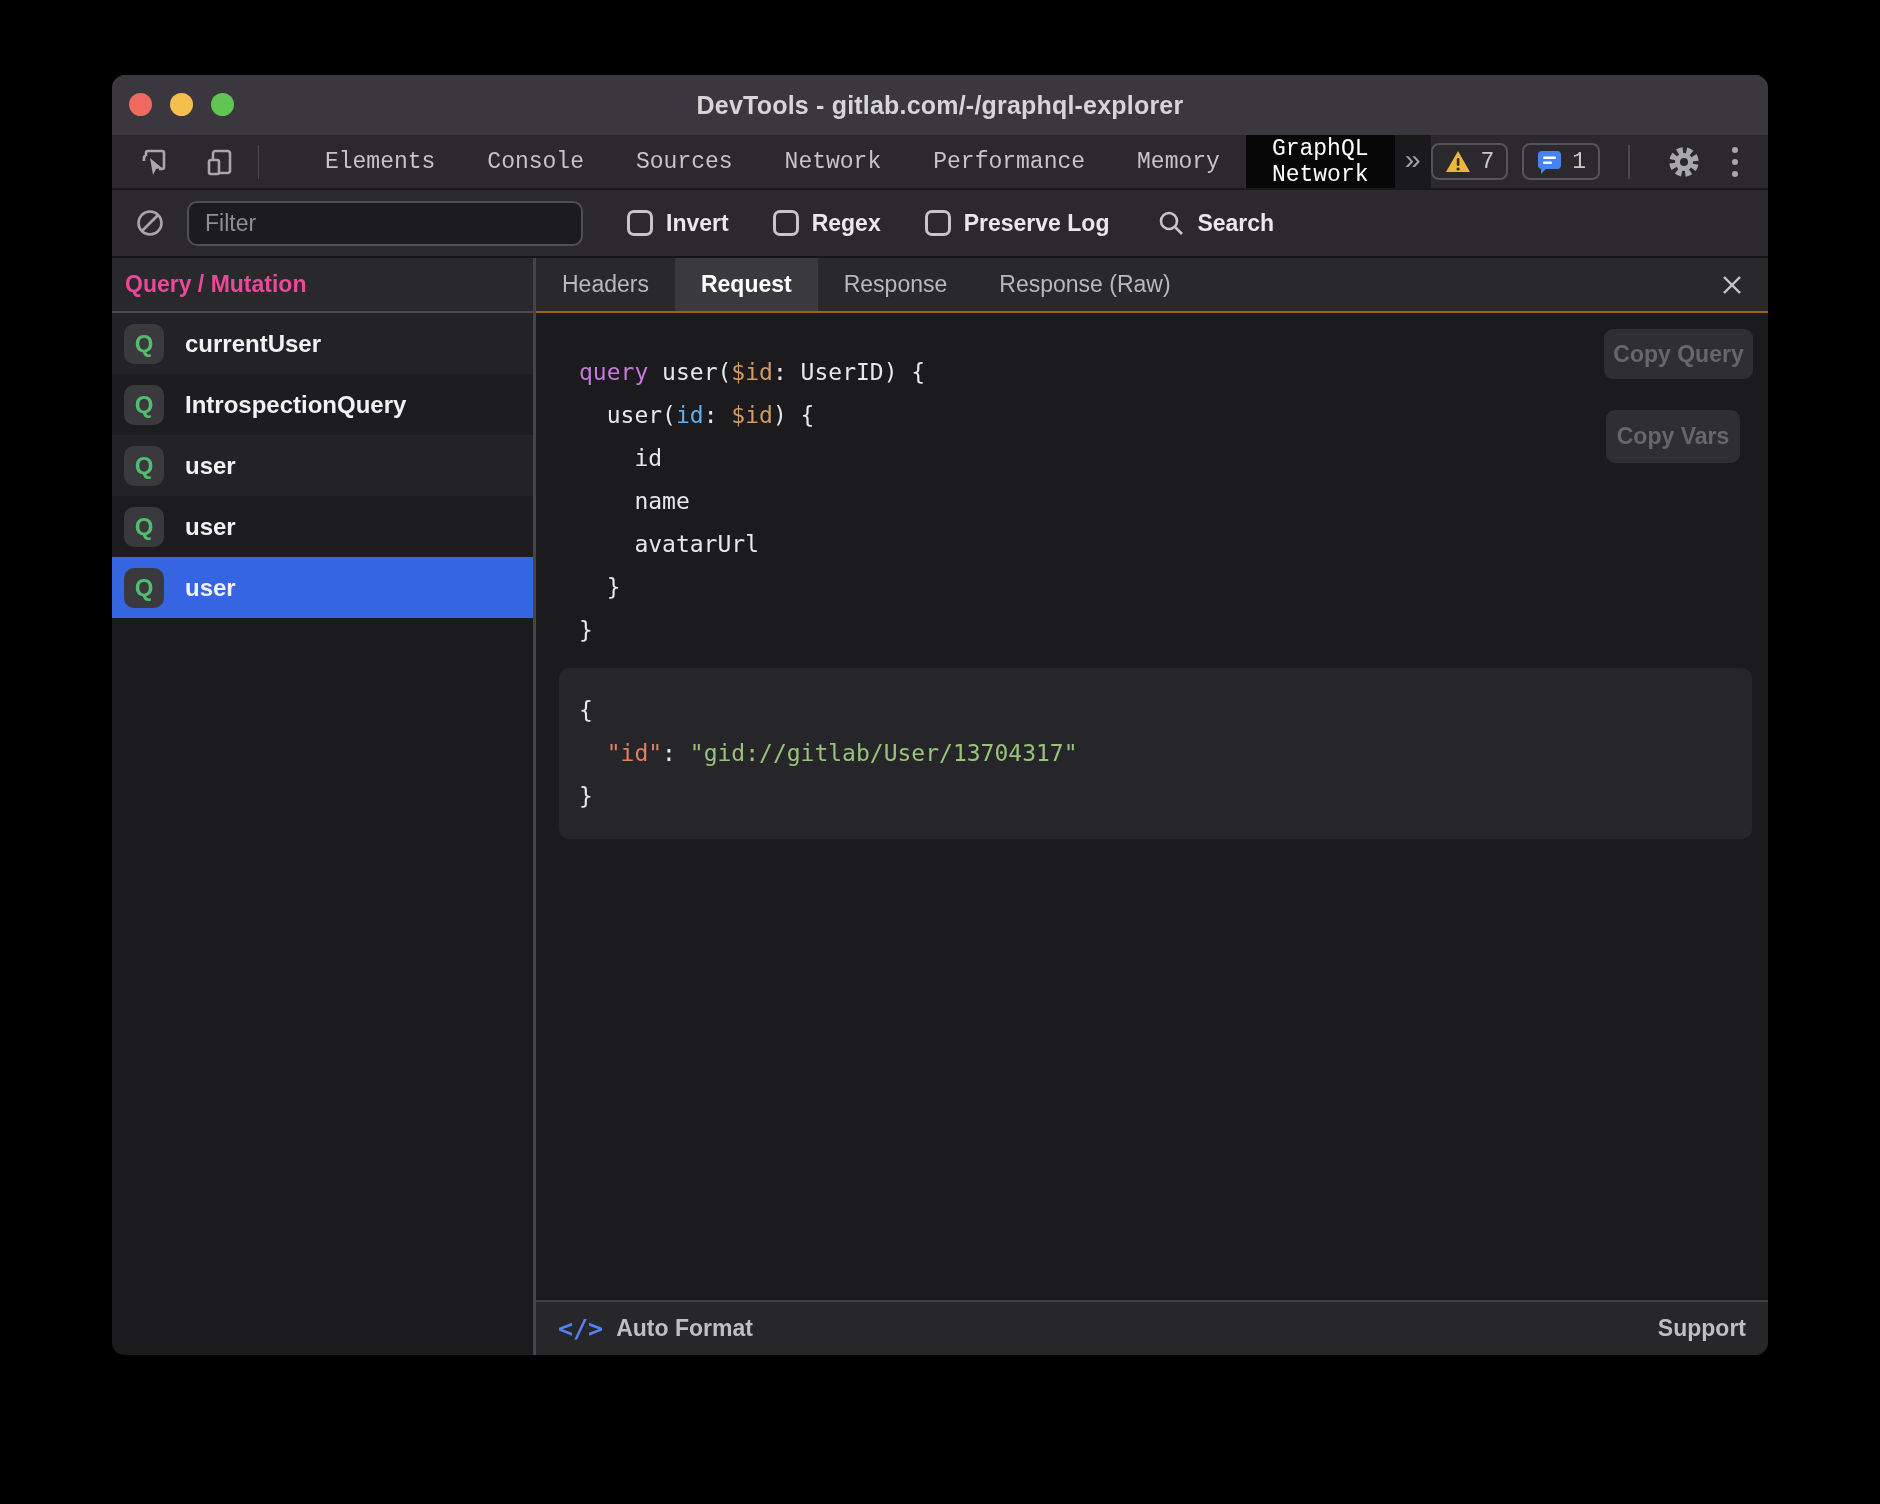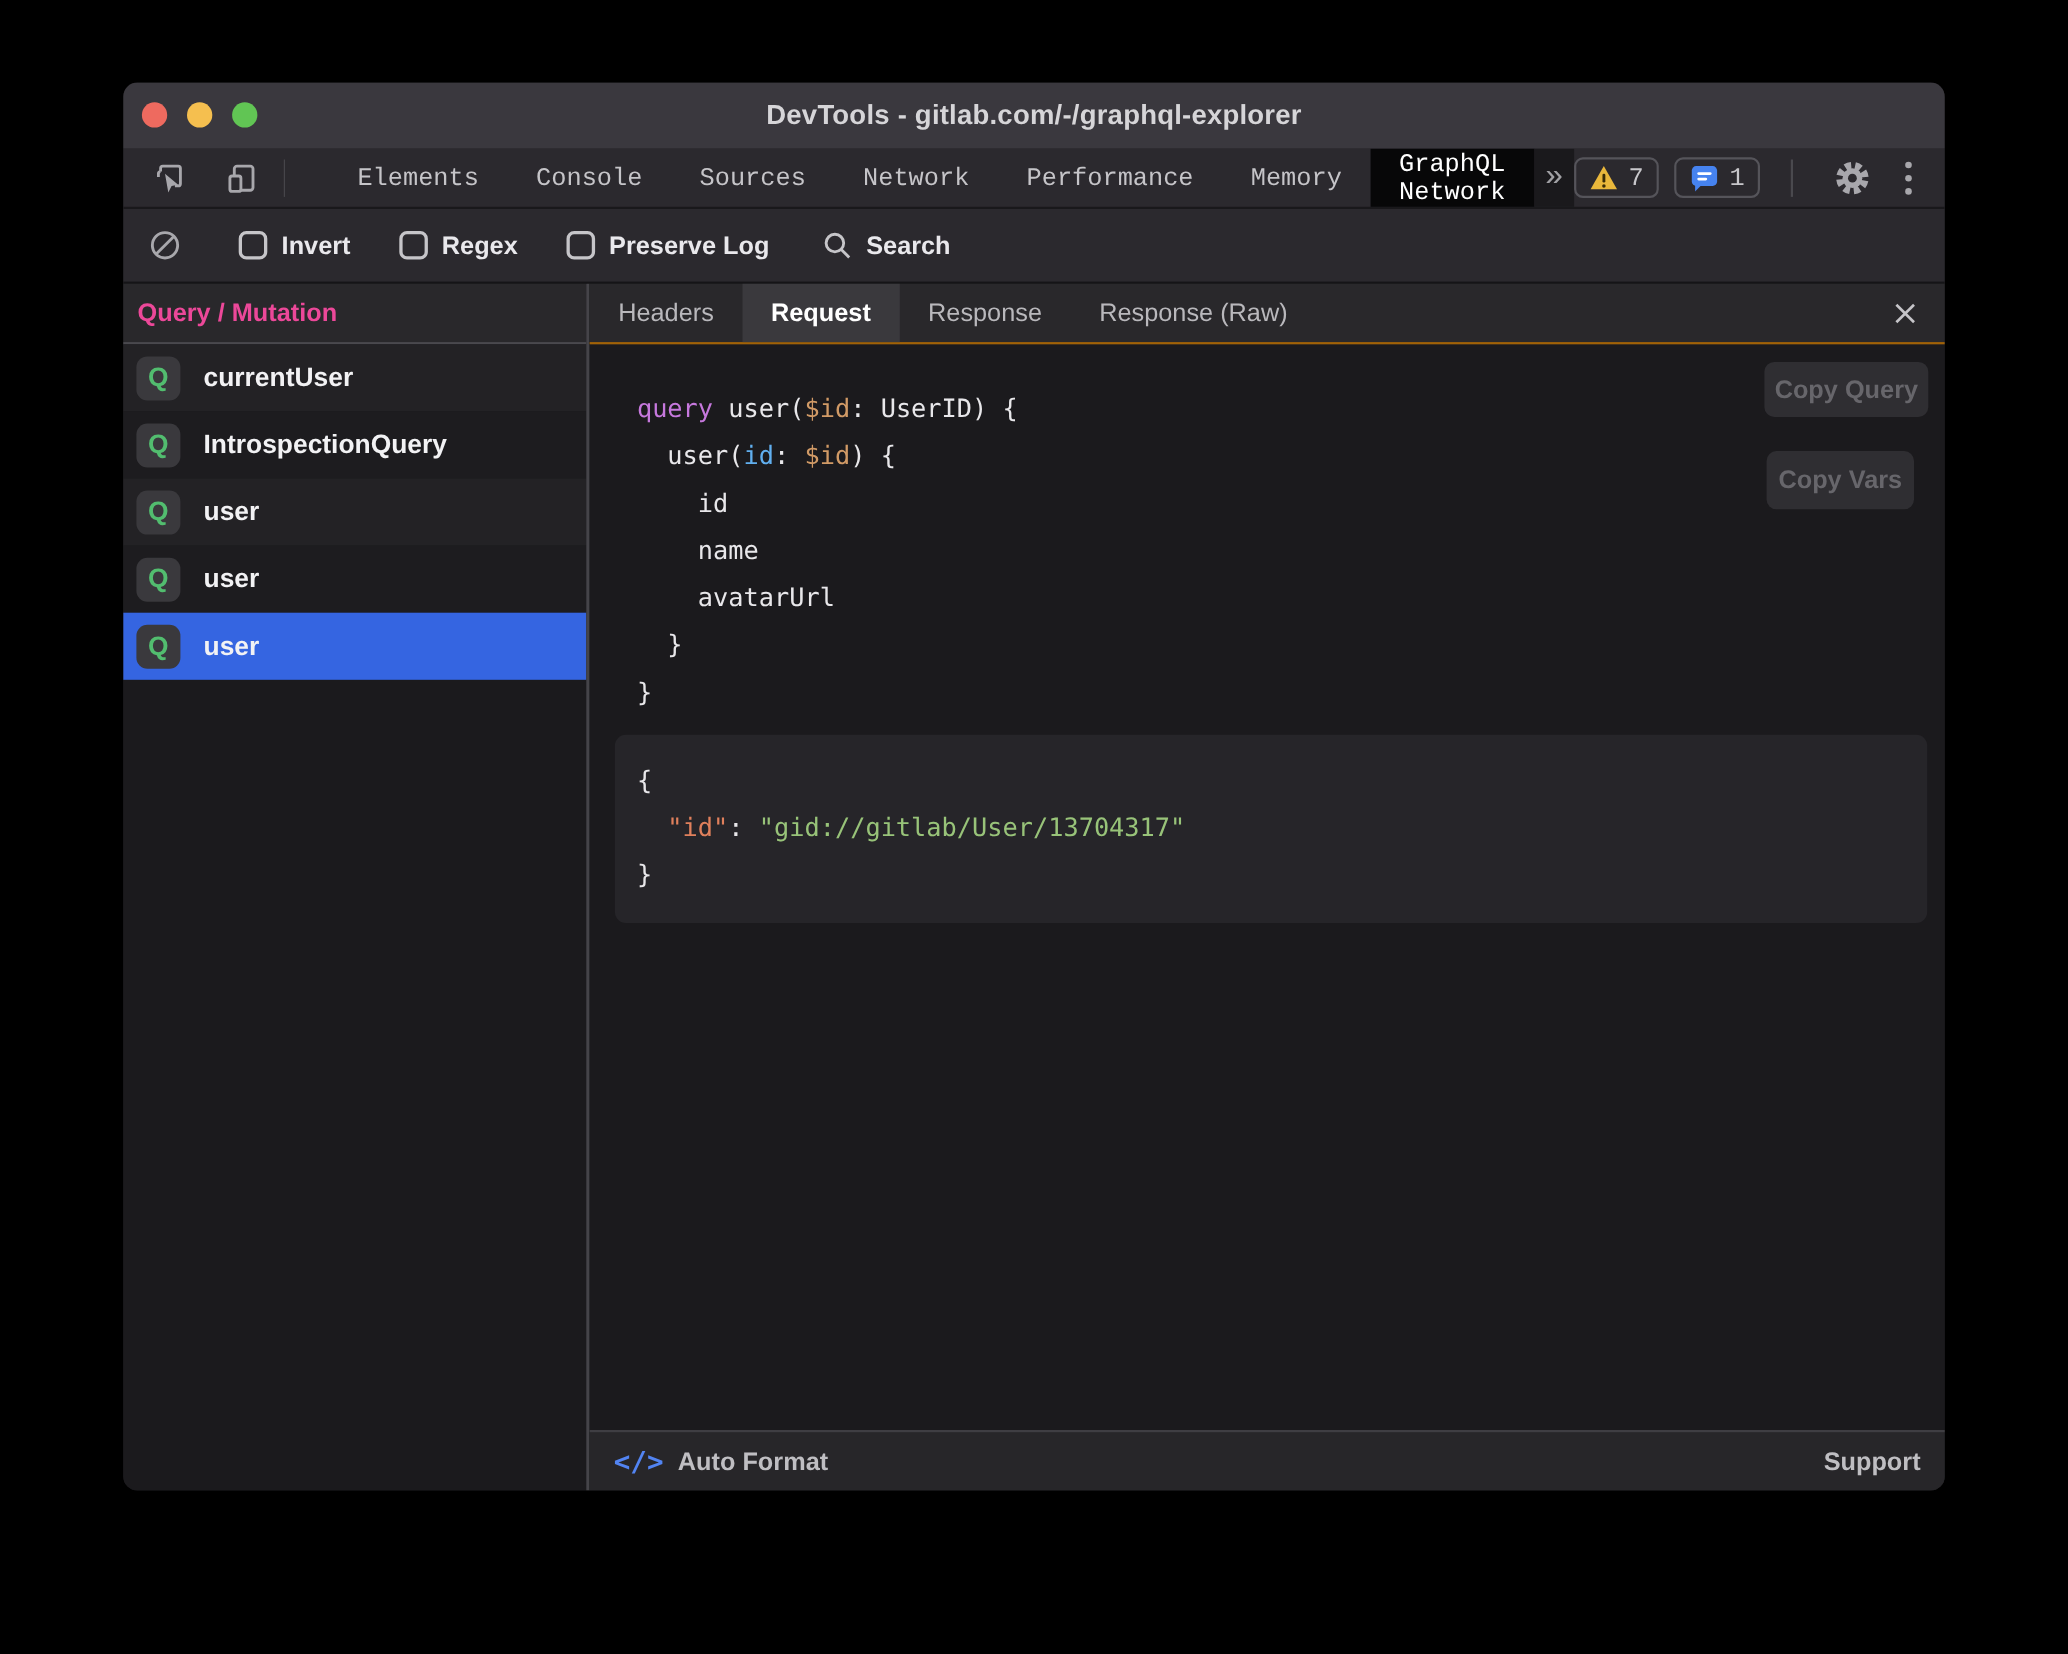--- a/index.html
+++ b/index.html
@@ -164,20 +164,21 @@
     </div>
   </div>
 
   <div class="filterbar">
     <span class="iconbtn">
       <svg width="30" height="30" viewBox="0 0 30 30">
         <circle cx="15" cy="15" r="11.5" fill="none" stroke="#a8a7ac" stroke-width="2.6"></circle>
         <line x1="7" y1="23" x2="23" y2="7" stroke="#a8a7ac" stroke-width="2.6"></line>
       </svg>
     </span>
+    <input class="filter-input" type="text" placeholder="Filter" style="">
     <div id="filter-checkboxes" style="display:flex; align-items:center;">
         <div class="chk-group">
           <span class="chk-box"></span>
           <span class="chk-label">Invert</span>
         </div>
         <div class="chk-group">
           <span class="chk-box"></span>
           <span class="chk-label">Regex</span>
         </div>
         <div class="chk-group">

